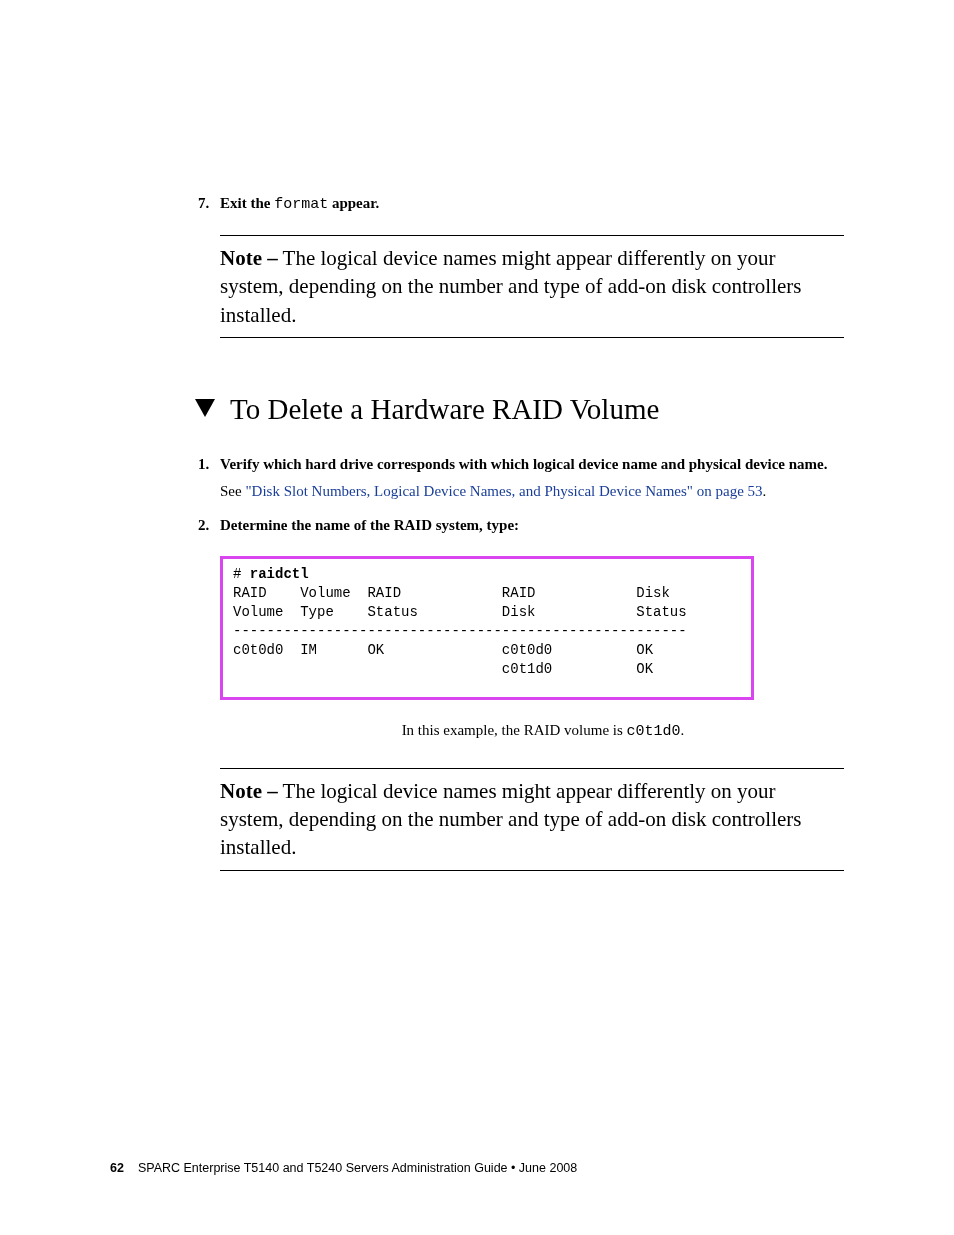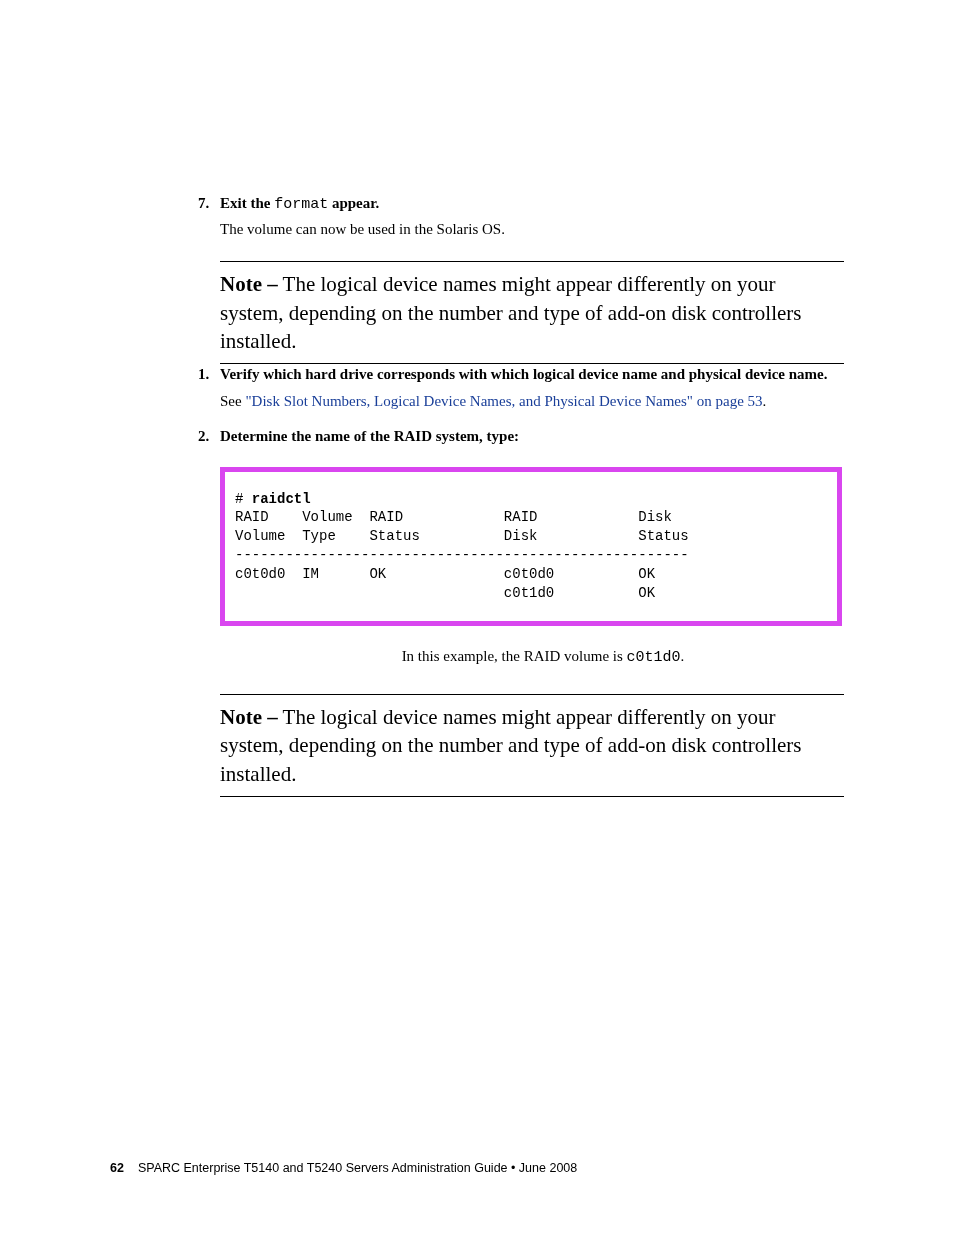--- a/index.html
+++ b/index.html
@@ -81,27 +81,27 @@
       font-weight: normal;
       font-family: Palatino, Georgia, serif;
     }
     .link {
       color: #1a3f99;
     }
     .code-box {
       margin-left: 110px;
       margin-top: 22px;
       margin-bottom: 22px;
-      border: 5px solid #d946ef;
-      padding: 18px 10px 18px 10px;
+      border: 3px solid #d946ef;
+      padding: 6px 10px 18px 10px;
       font-family: 'Courier New', Courier, monospace;
       font-size: 14px;
       line-height: 1.35;
       white-space: pre;
-      width: 622px;
+      width: 534px;
     }
     .code-bold {
       font-weight: bold;
     }
     .followup-para {
       margin-left: 132px;
       font-size: 15px;
       margin-top: 0;
       text-align: center;
     }
@@ -122,31 +122,38 @@
 
 <div class="page-content">
 
   <div class="step-block">
     <div class="step-line">
       <span class="step-num">7.</span>
       <span class="step-text">
         <span>Exit the </span><span class="mono">format</span><span> appear.</span>
       </span>
     </div>
-    <div class="step-followup">The volume can now be used in the Solaris OS.</div>
   </div>
 
   <div class="note-box">
     <hr class="note-rule">
     <div class="note-inner">
       <span class="note-label">Note –</span><span> The logical device names might appear differently on your system, depending on the number and type of add-on disk controllers installed.</span>
     </div>
     <hr class="note-rule">
   </div>
 
+  <div class="section-heading-row">
+    <span class="triangle-icon">
+      <svg width="20" height="18" viewBox="0 0 20 18">
+          <polygon points="0,0 20,0 10,18" fill="#000"></polygon>
+        </svg>
+    </span>
+    <h1 class="section-heading">To Delete a Hardware RAID Volume</h1>
+  </div>
 
   <div class="step-block">
     <div class="step-line">
       <span class="step-num">1.</span>
       <span class="step-text" style="line-height:1.4;">Verify which hard drive corresponds with which logical device name and physical device name.</span>
     </div>
     <div class="step-followup">
       <span>See </span><span class="link">"Disk Slot Numbers, Logical Device Names, and Physical Device Names" on page 53</span><span>.</span>
     </div>
   </div>

